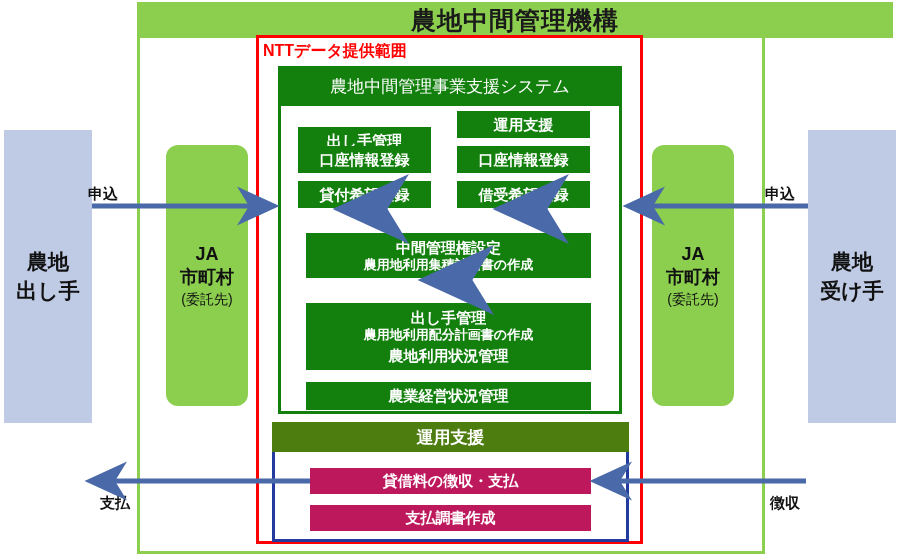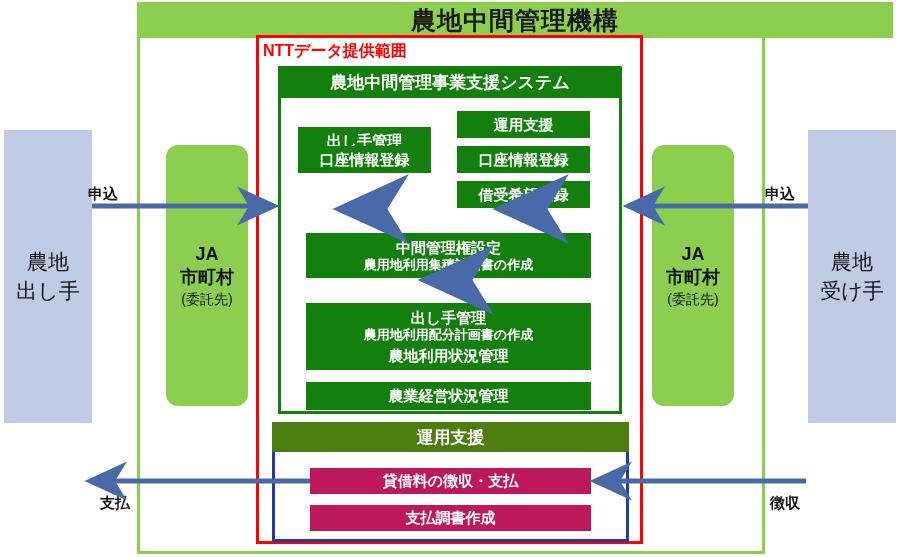--- a/index.html
+++ b/index.html
@@ -47,25 +47,25 @@
     white-space: nowrap;
   }
 
   
   .sys-container {
     left: 278px; top: 66px; width: 344px; height: 348px;
     border: 3px solid #13800D;
     background: #ffffff;
   }
   .sys-title {
-    left: 278px; top: 66px; width: 344px; height: 32px;
+    left: 278px; top: 66px; width: 344px; height: 40px;
     background: #13800D;
     color: #ffffff;
     font-size: 17px;
-    font-weight: 700;
+    font-weight: 400;
     display: flex; align-items: center; justify-content: center;
   }
 
   
   .gbox {
     background: #13800D;
     color: #ffffff;
     display: flex;
     flex-direction: column;
     align-items: center;
@@ -121,21 +121,21 @@
   .ja-panel .ja-l1 { font-size: 18px; font-weight: 700; }
   .ja-panel .ja-l2 { font-size: 18px; font-weight: 700; }
   .ja-panel .ja-l3 { font-size: 14px; }
 
   
   .party {
     top: 130px; width: 88px; height: 293px;
     background: #BFCAE5;
     color: #111111;
     font-size: 21px;
-    font-weight: 400;
+    font-weight: 700;
     display: flex;
     flex-direction: column;
     align-items: center;
     justify-content: center;
     line-height: 1.35;
   }
 
   
   .arrow-label {
     font-size: 15px;
@@ -158,20 +158,21 @@
   <div class="abs org-title">農地中間管理機構</div>
 
   <div class="abs ntt-frame"></div>
   <div class="abs ntt-label">NTTデータ提供範囲</div>
 
   <div class="abs sys-container"></div>
   <div class="abs sys-title">農地中間管理事業支援システム</div>
 
   <div class="abs gbox col-box col-left" style="top:127px">出し手管理</div>
   <div class="abs gbox col-box col-left" style="top:146px">口座情報登録</div>
+  <div class="abs gbox col-box col-left" style="top:181px">貸付希望登録</div>
 
   <div class="abs gbox col-box col-right" style="top:111px">運用支援</div>
   <div class="abs gbox col-box col-right" style="top:146px">口座情報登録</div>
   <div class="abs gbox col-box col-right" style="top:181px">借受希望登録</div>
 
   <div class="abs gbox wide-box" style="top:233px;height:45px">
     <span class="l1">中間管理権設定</span>
     <span class="l2">農用地利用集積計画書の作成</span>
   </div>
   <div class="abs gbox wide-box" style="top:303px;height:45px">

